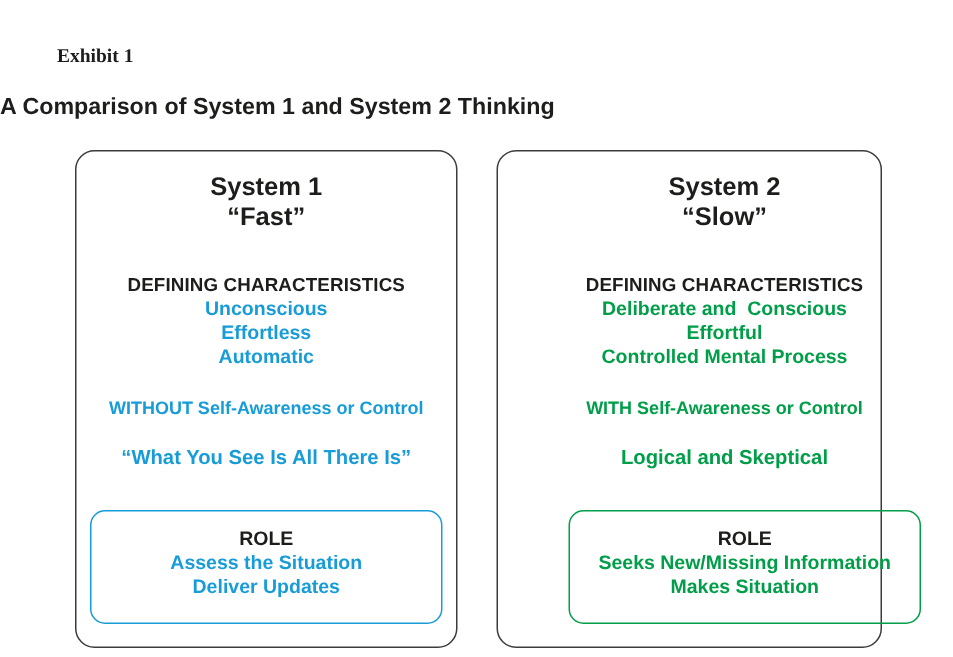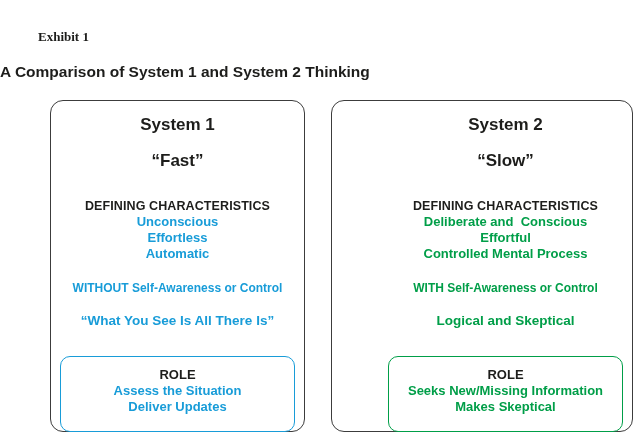--- a/index.html
+++ b/index.html
@@ -40,24 +40,24 @@
     position: absolute;
     top: 100px;
     height: 332px;
     box-sizing: border-box;
     border: 1.6px solid var(--box-border, #3c3c3c);
     border-radius: 13px;
     background: #ffffff;
     text-align: center;
   }
   .box--s1 { left: 50px;  width: 255px; --accent: var(--system1-accent, #189CD8); }
-  .box--s2 { left: 331px; width: 302px; padding-left: 47px; --accent: var(--system2-accent, #009E48); }
+  .box--s2 { left: 331px; width: 257px; padding-left: 47px; --accent: var(--system2-accent, #009E48); }
 
   .box-heading {
-    margin: 14px 0 16px 0;
+    margin: 14px 0 0 0;
     font-size: 17px;
     line-height: 20px;
   }
   .box-subheading {
     margin: 0;
     font-size: 17px;
     line-height: 20px;
   }
   .section-label {
     margin-top: 27px;
@@ -145,17 +145,17 @@
     <div class="char-line">Effortful</div>
     <div class="char-line">Controlled Mental Process</div>
 
     <div class="awareness-line">WITH Self-Awareness or Control</div>
 
     <div class="statement-line">Logical and Skeptical</div>
 
     <div class="role-box">
       <div class="role-label">ROLE</div>
       <div class="role-line">Seeks New/Missing Information</div>
-      <div class="role-line">Makes Skeptical</div>
+      <div class="role-line">Makes Situation</div>
     </div>
   </section>
 
 </div>
 
 </body></html>

